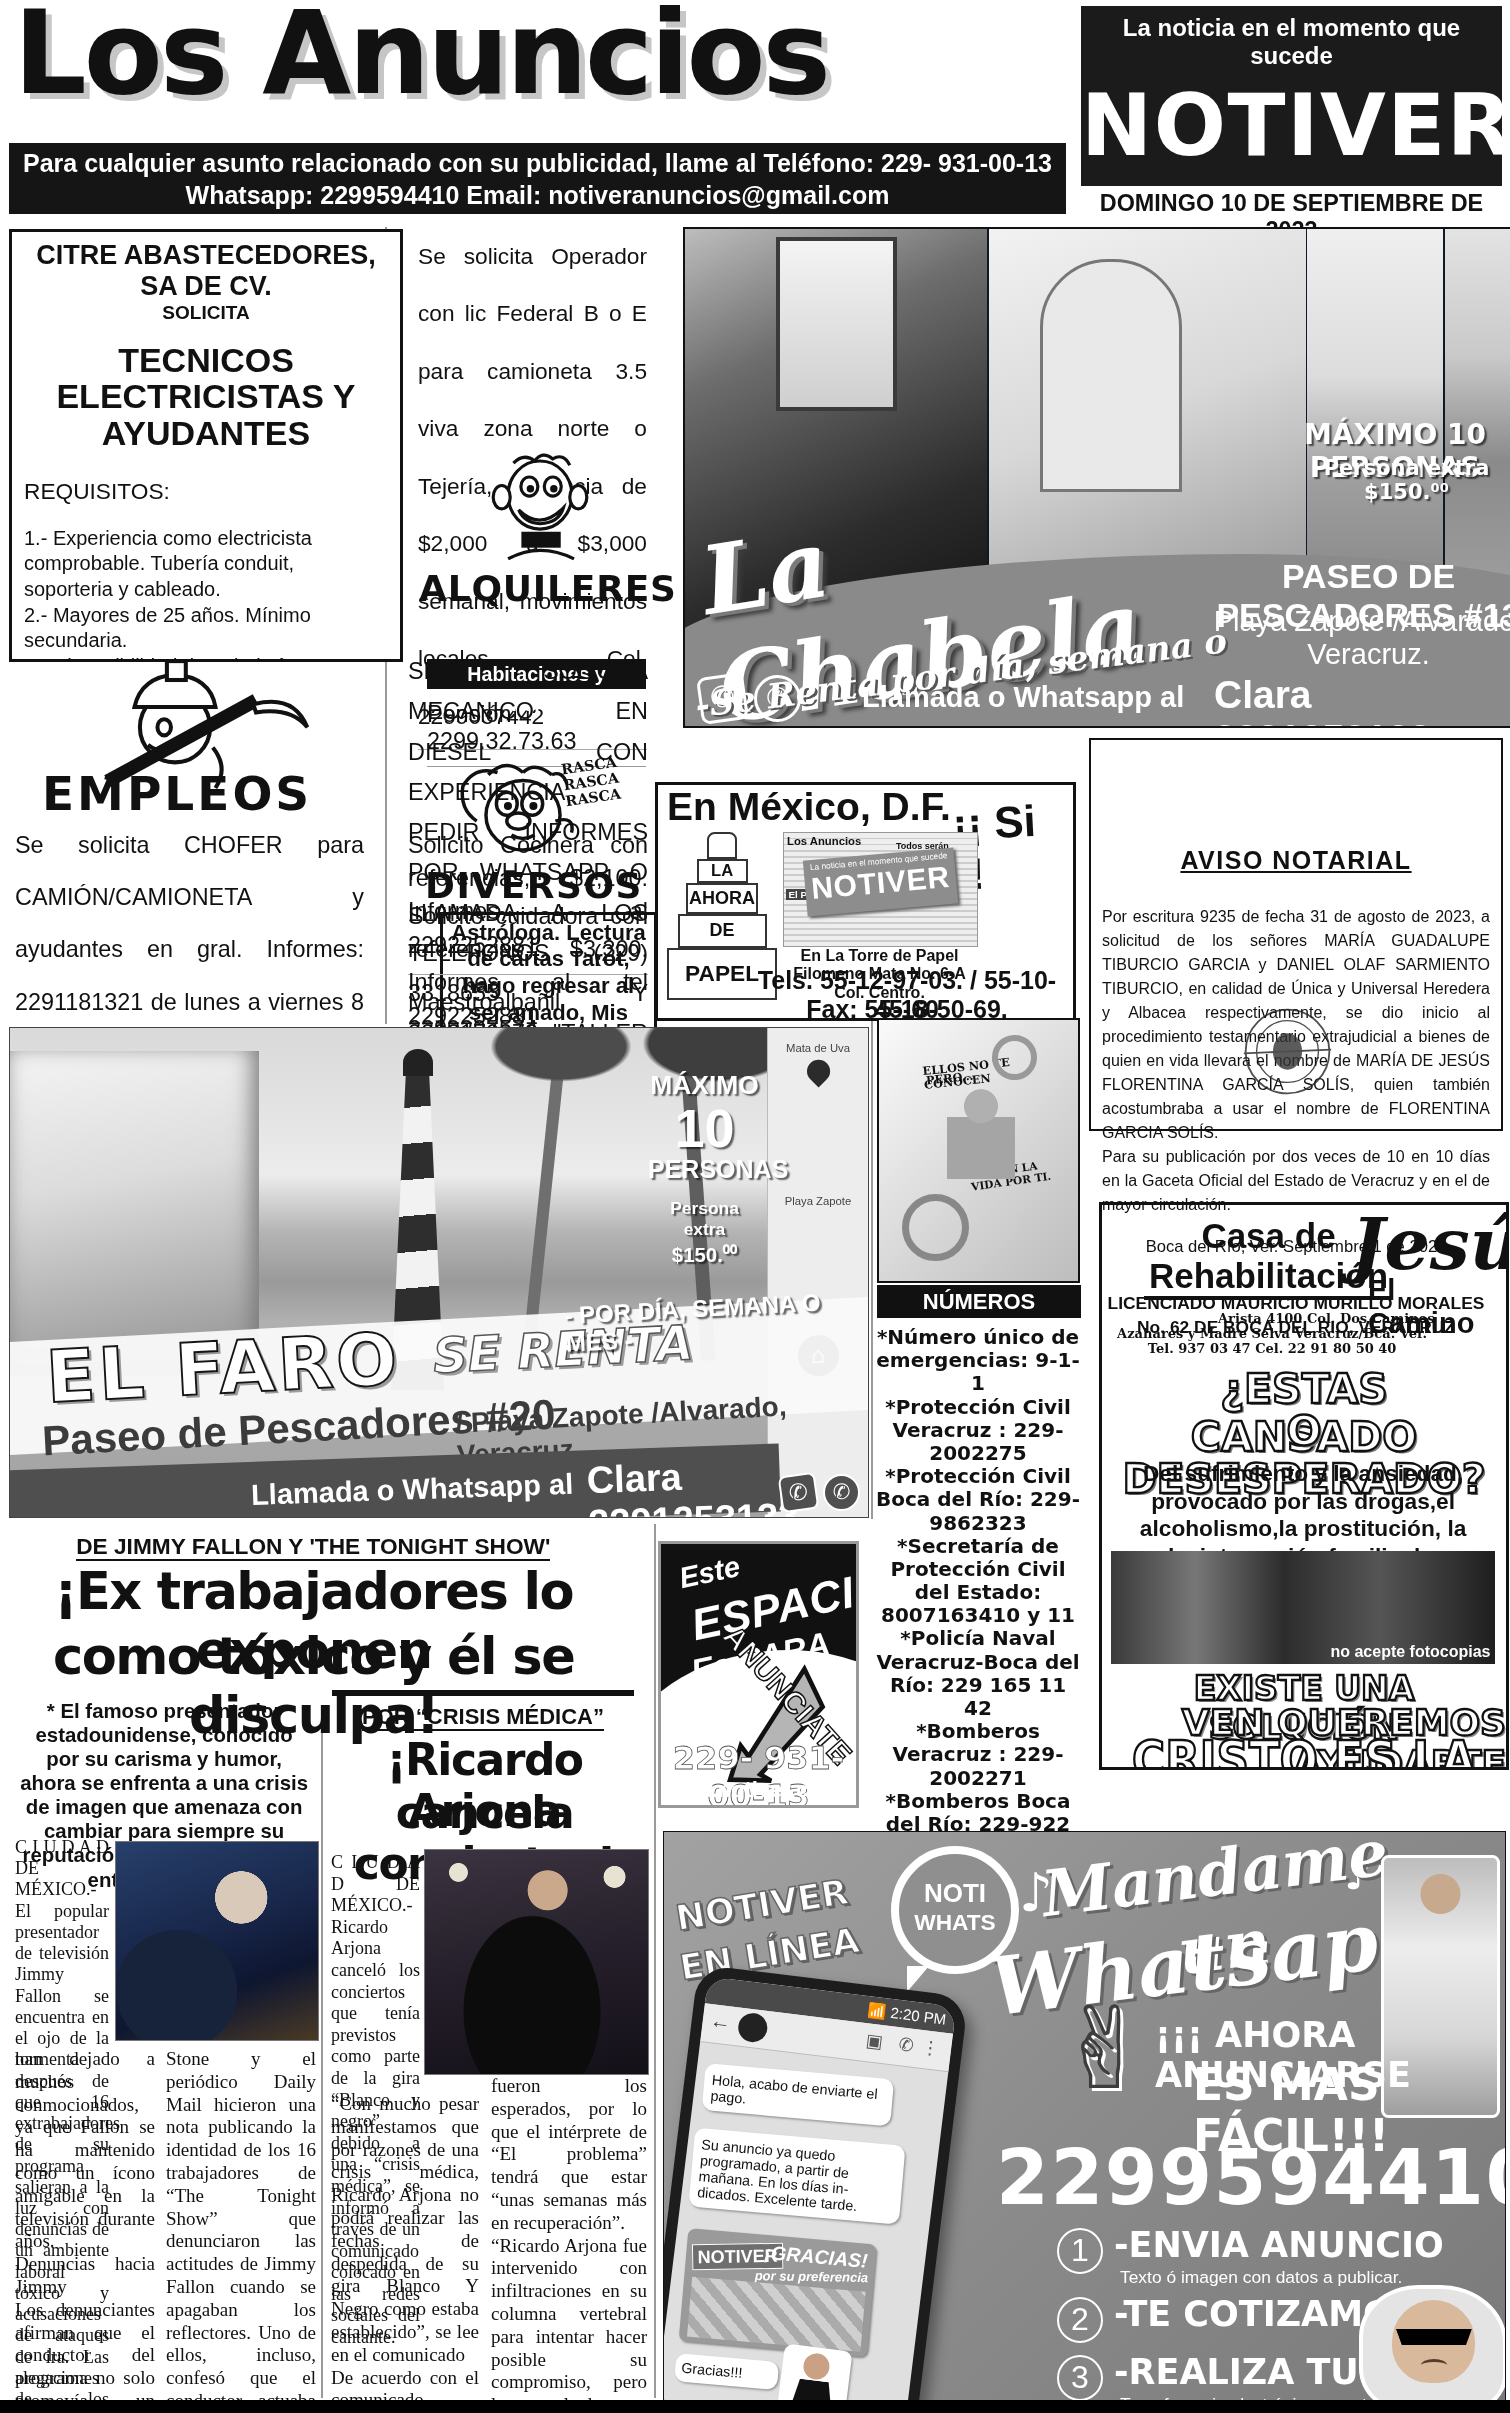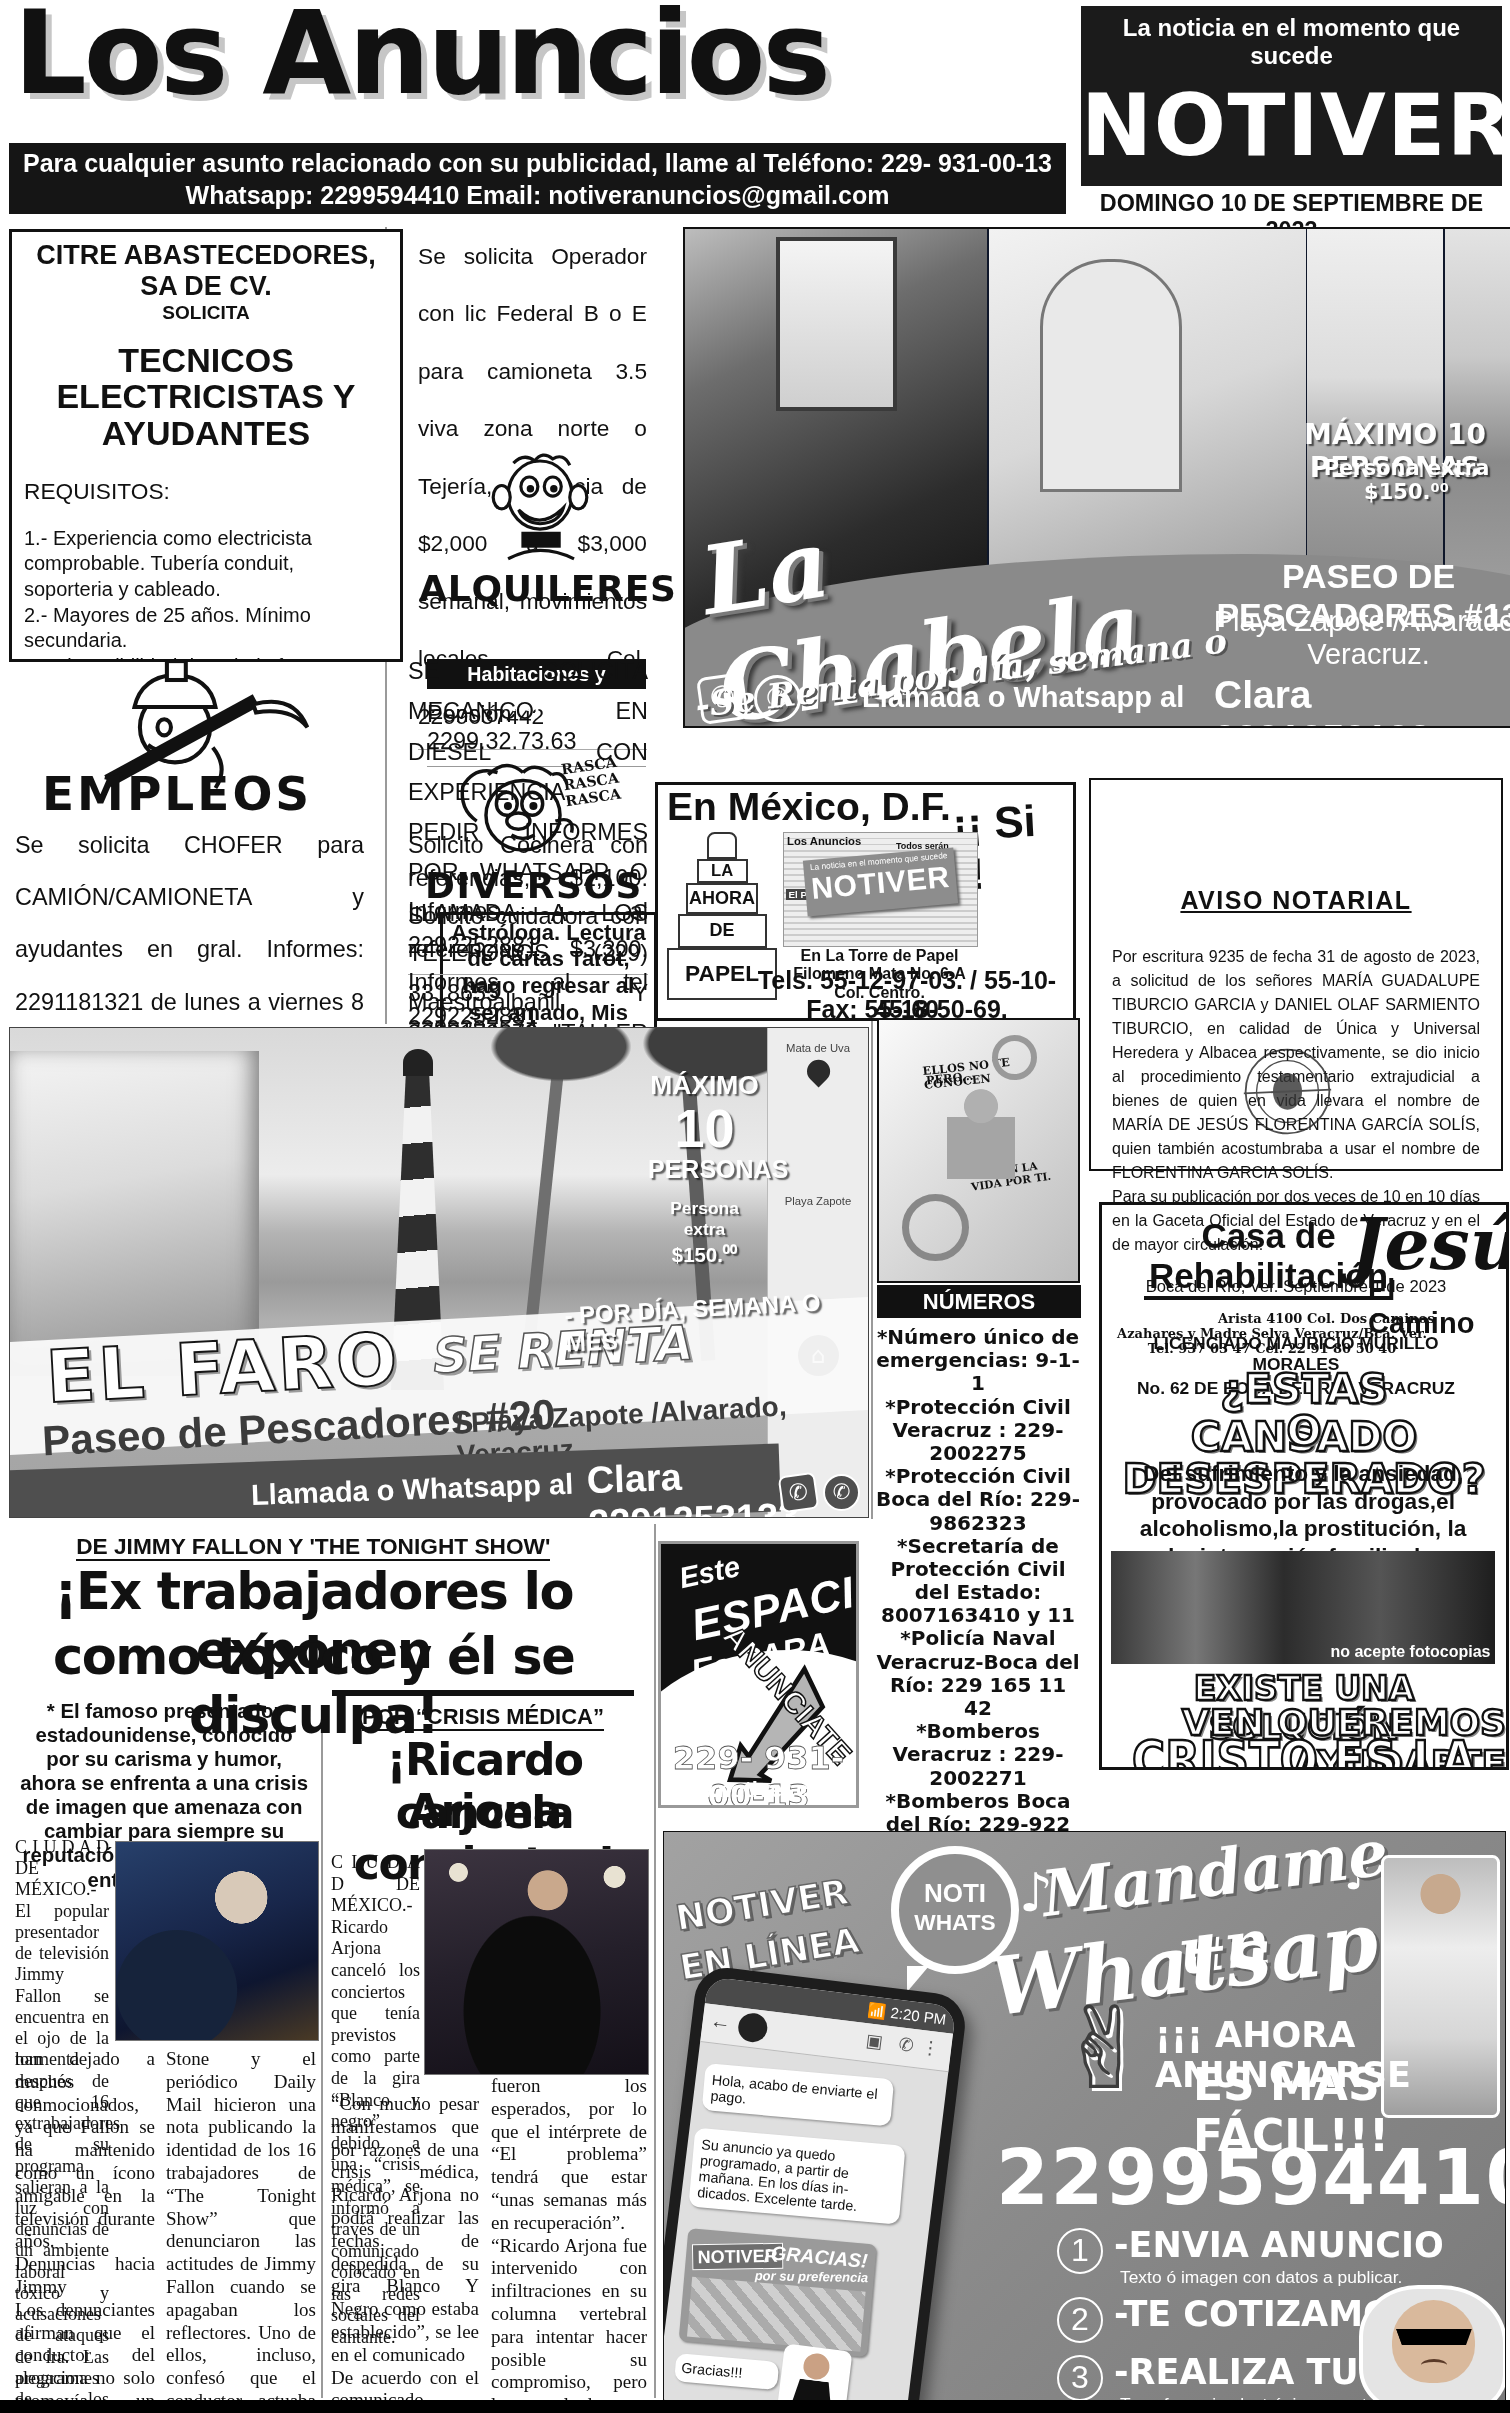--- a/index.html
+++ b/index.html
@@ -163,21 +163,21 @@
         <div class="c w b" style="font-size:30px;letter-spacing:0.8px;">NOTIVER</div>
       </div>
     </div>
     <div class="abs c b pre" style="left:125px;top:162px;width:193px;font-size:16px;line-height:1.15;">En La Torre de Papel
 Filomeno Mata No. 6-A
 Col. Centro.</div>
     <div class="abs b" style="left:82px;top:181px;width:332px;font-size:25px;text-align:center;left:83px;">Tels. 55-12-97-03. / 55-10-45-60</div>
     <div class="abs c b" style="left:83px;top:210px;width:332px;font-size:25px;">Fax: 55-18-50-69.</div>
   </div>
 
-  <div class="abs" style="left:1089px;top:778px;width:414px;height:393px;border:2.3px solid #111;padding:0 21px;box-sizing:border-box;">
+  <div class="abs" style="left:1089px;top:738px;width:414px;height:393px;border:2.3px solid #111;padding:0 11px;box-sizing:border-box;">
     <div class="c b" style="font-size:25px;margin-top:106px;text-decoration:underline;letter-spacing:1.5px;">AVISO NOTARIAL</div>
     <div class="j" style="font-size:16px;line-height:1.5;margin-top:30px;">Por escritura 9235 de fecha 31 de agosto de 2023, a solicitud de los señores MARÍA GUADALUPE TIBURCIO GARCIA y DANIEL OLAF SARMIENTO TIBURCIO, en calidad de Única y Universal Heredera y Albacea respectivamente, se dio inicio al procedimiento testamentario extrajudicial a bienes de quien en vida llevara el nombre de MARÍA DE JESÚS FLORENTINA GARCÍA SOLÍS, quien también acostumbraba a usar el nombre de FLORENTINA GARCIA SOLÍS.</div>
     <div class="j" style="font-size:16px;line-height:1.5;">Para su publicación por dos veces de 10 en 10 días en la Gaceta Oficial del Estado de Veracruz y en el de mayor circulación.</div>
     <div class="c" style="font-size:16.6px;margin-top:19.6px;">Boca del Río, Ver.  Septiembre 1 de 2023</div>
     <svg viewBox="0 0 100 100" class="abs" style="left:151px;top:266px;width:91px;height:91px;opacity:.8;">
       <circle cx="50" cy="50" r="46" fill="none" stroke="#222" stroke-width="2"></circle>
       <circle cx="50" cy="50" r="34" fill="none" stroke="#222" stroke-width="1.5"></circle>
       <ellipse cx="50" cy="50" rx="16" ry="20" fill="#333"></ellipse>
       <line x1="2" y1="52" x2="98" y2="48" stroke="#222" stroke-width="2"></line>
     </svg>

